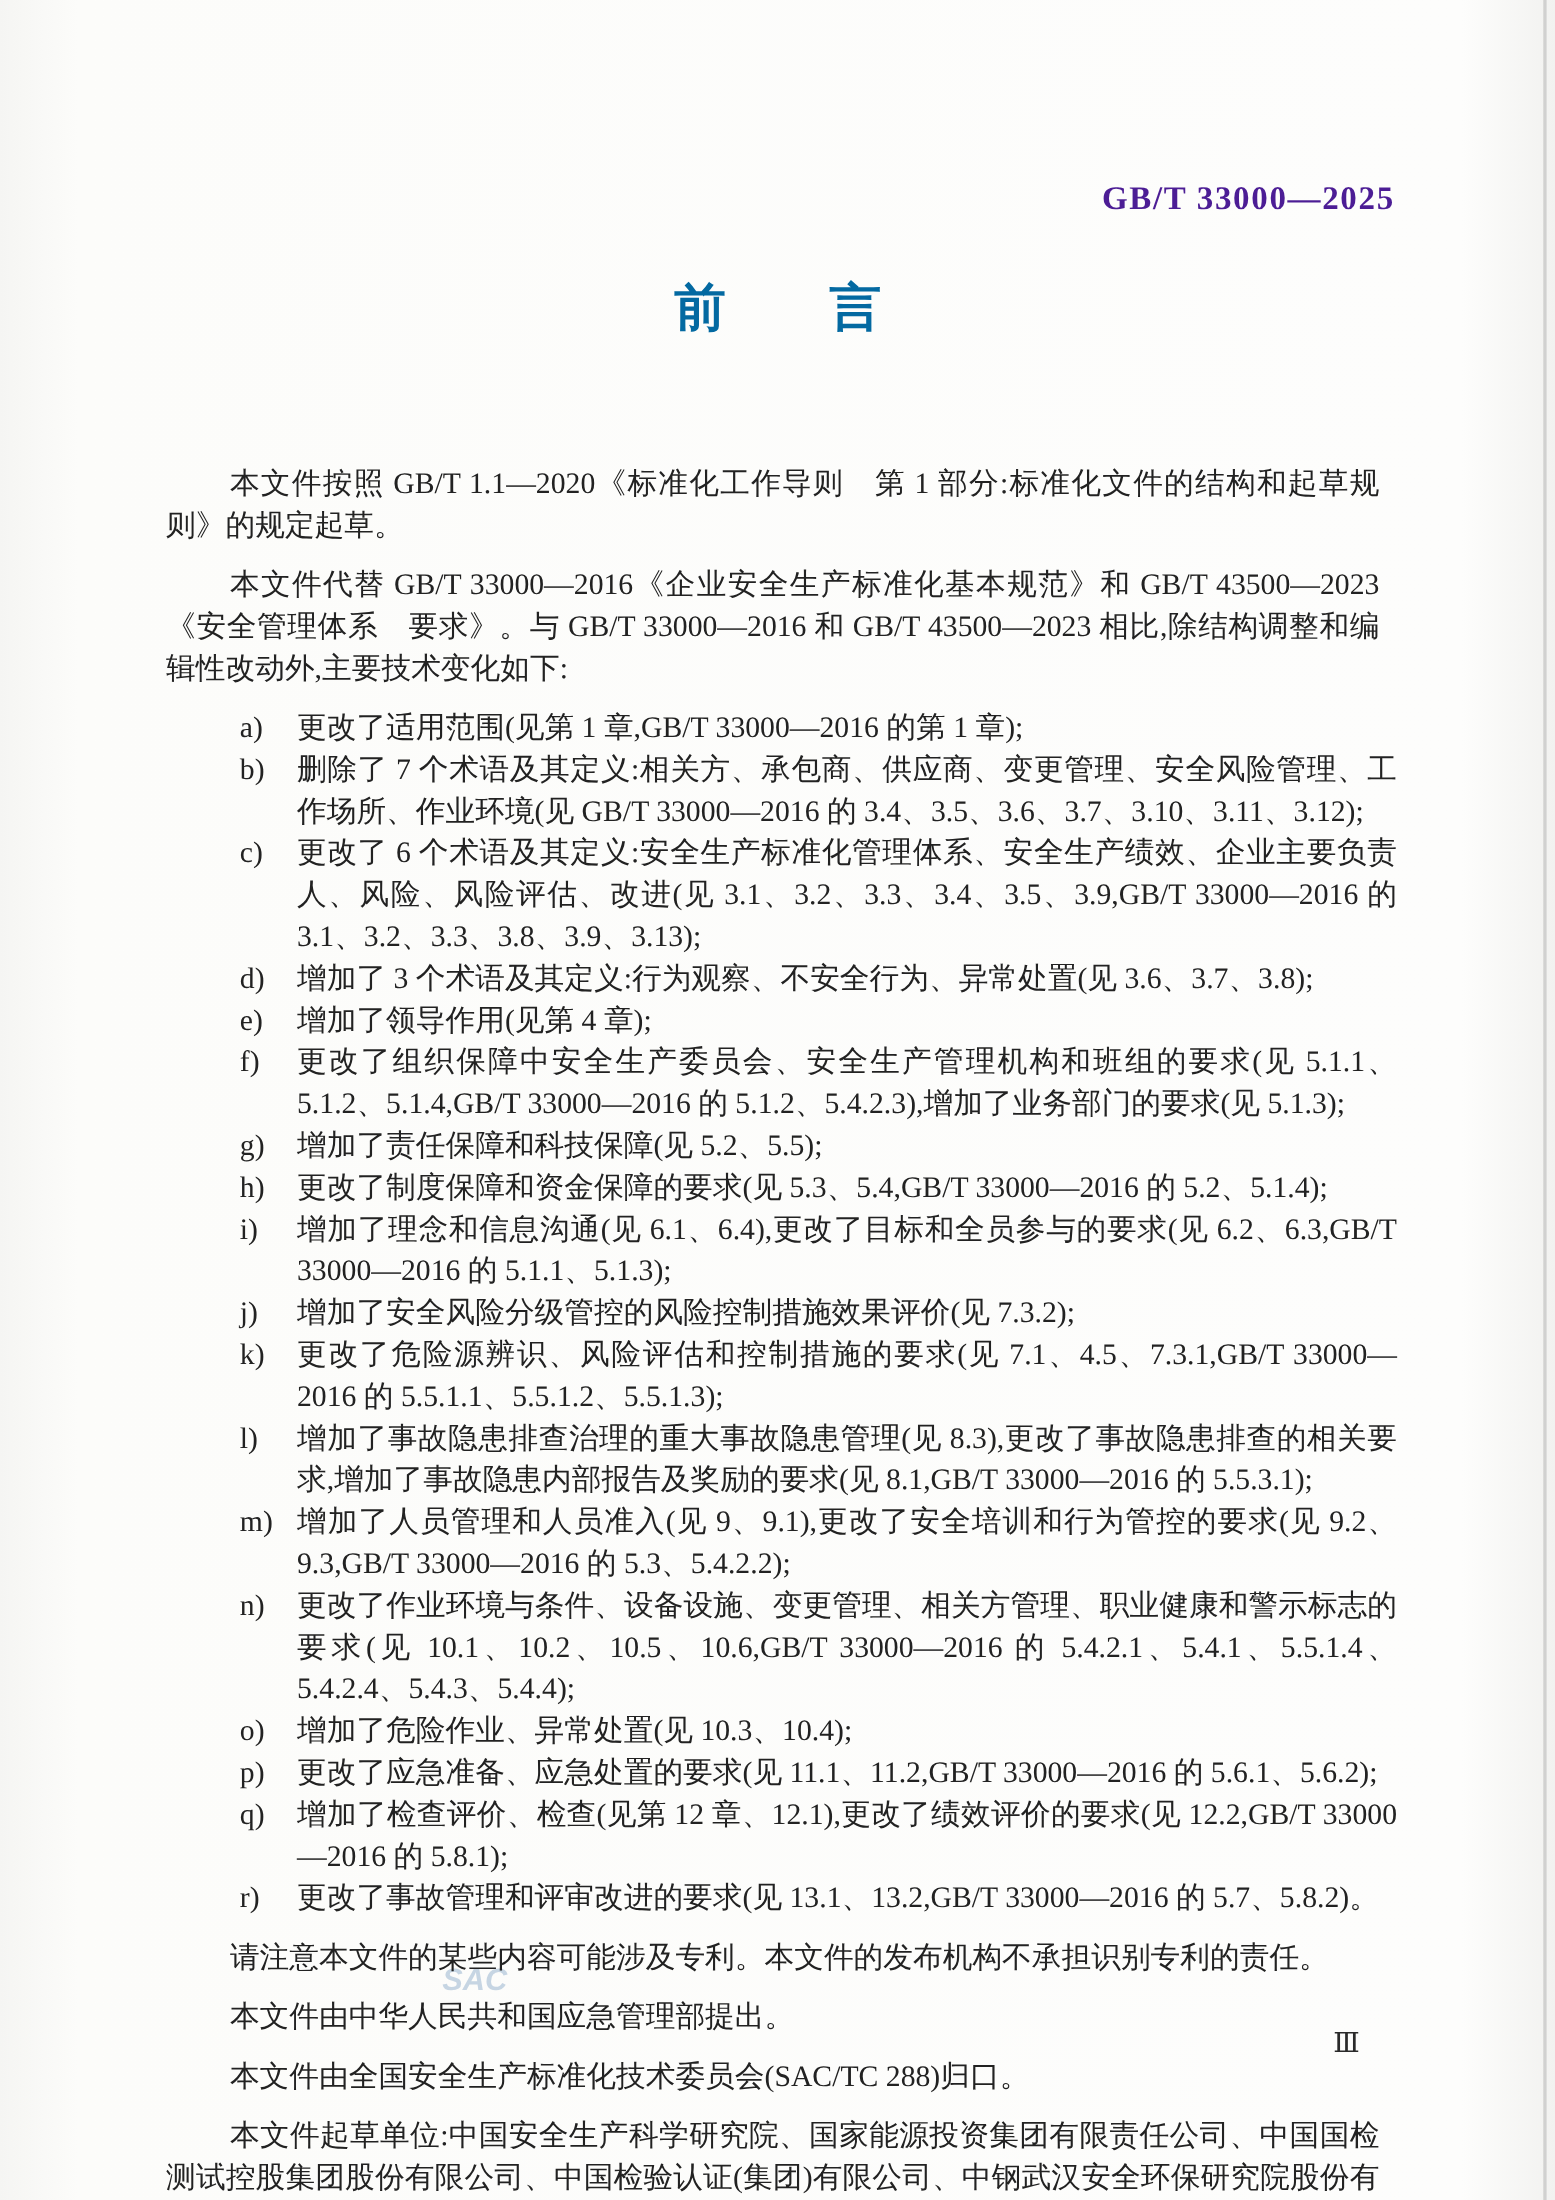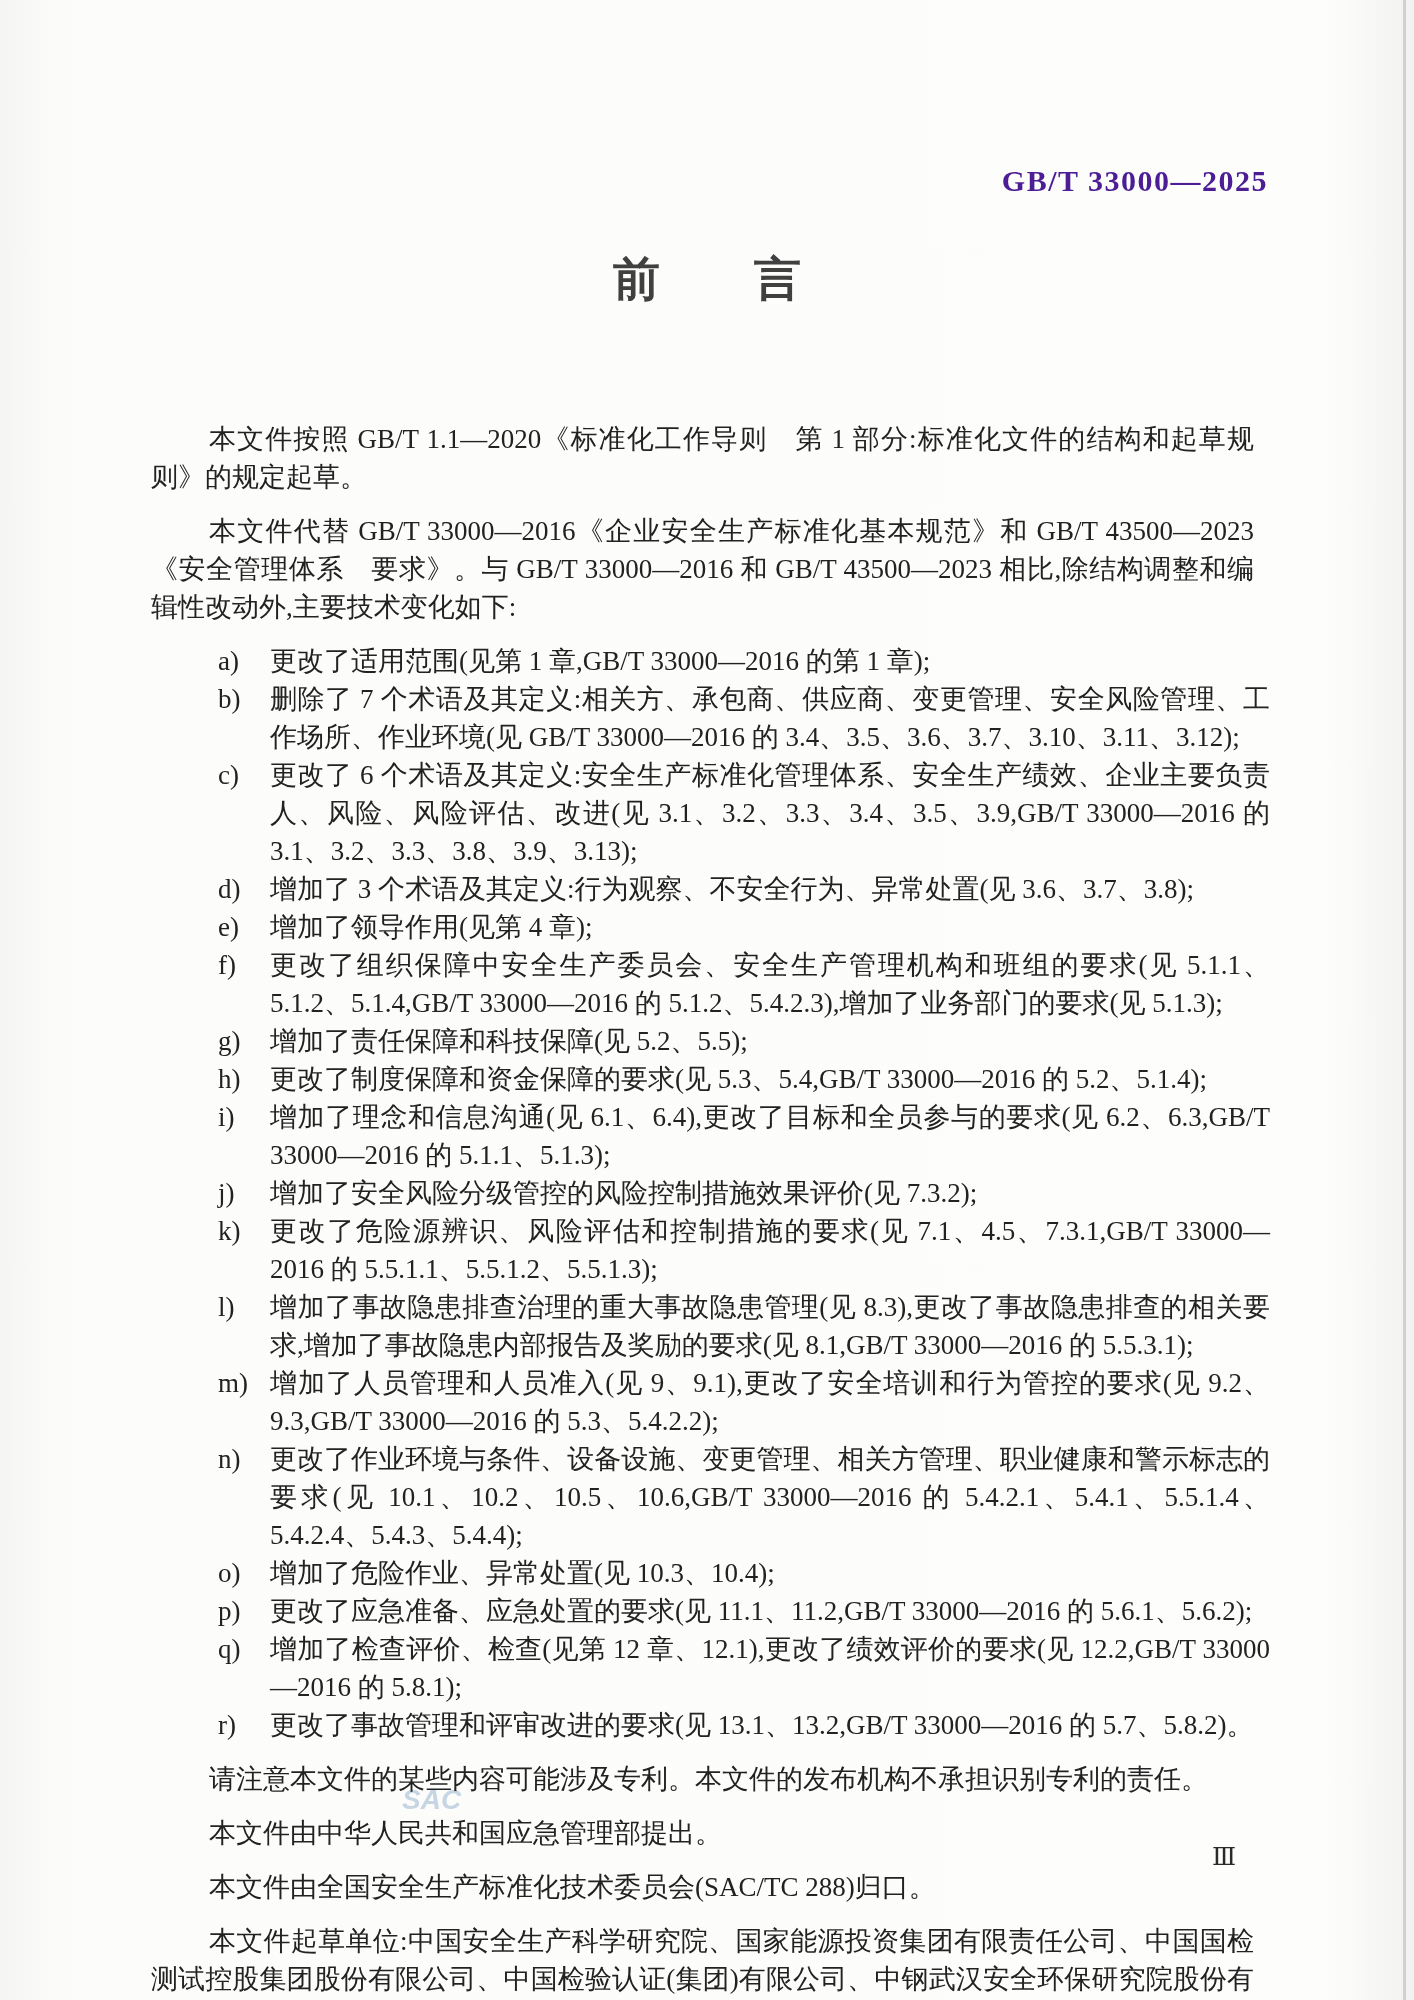--- a/index.html
+++ b/index.html
@@ -34,21 +34,21 @@
     color: #4c1d95;
   }
   .foreword-title {
     position: absolute;
     top: 248px;
     left: 0;
     width: 1414px;
     text-align: center;
     font-size: 47px;
     font-weight: 700;
-    color: #404040;
+    color: #0369a1;
   }
   .content {
     position: absolute;
     top: 404px;
     left: 135px;
     width: 1135px;
     font-size: 27px;
     line-height: 38px;
     z-index: 2;
   }

